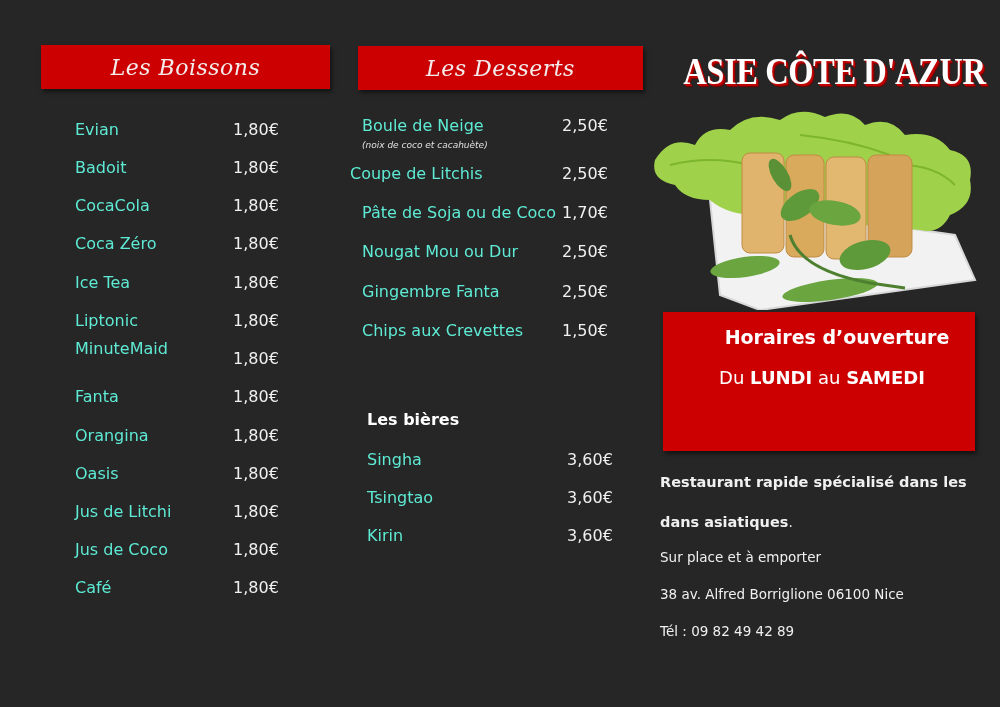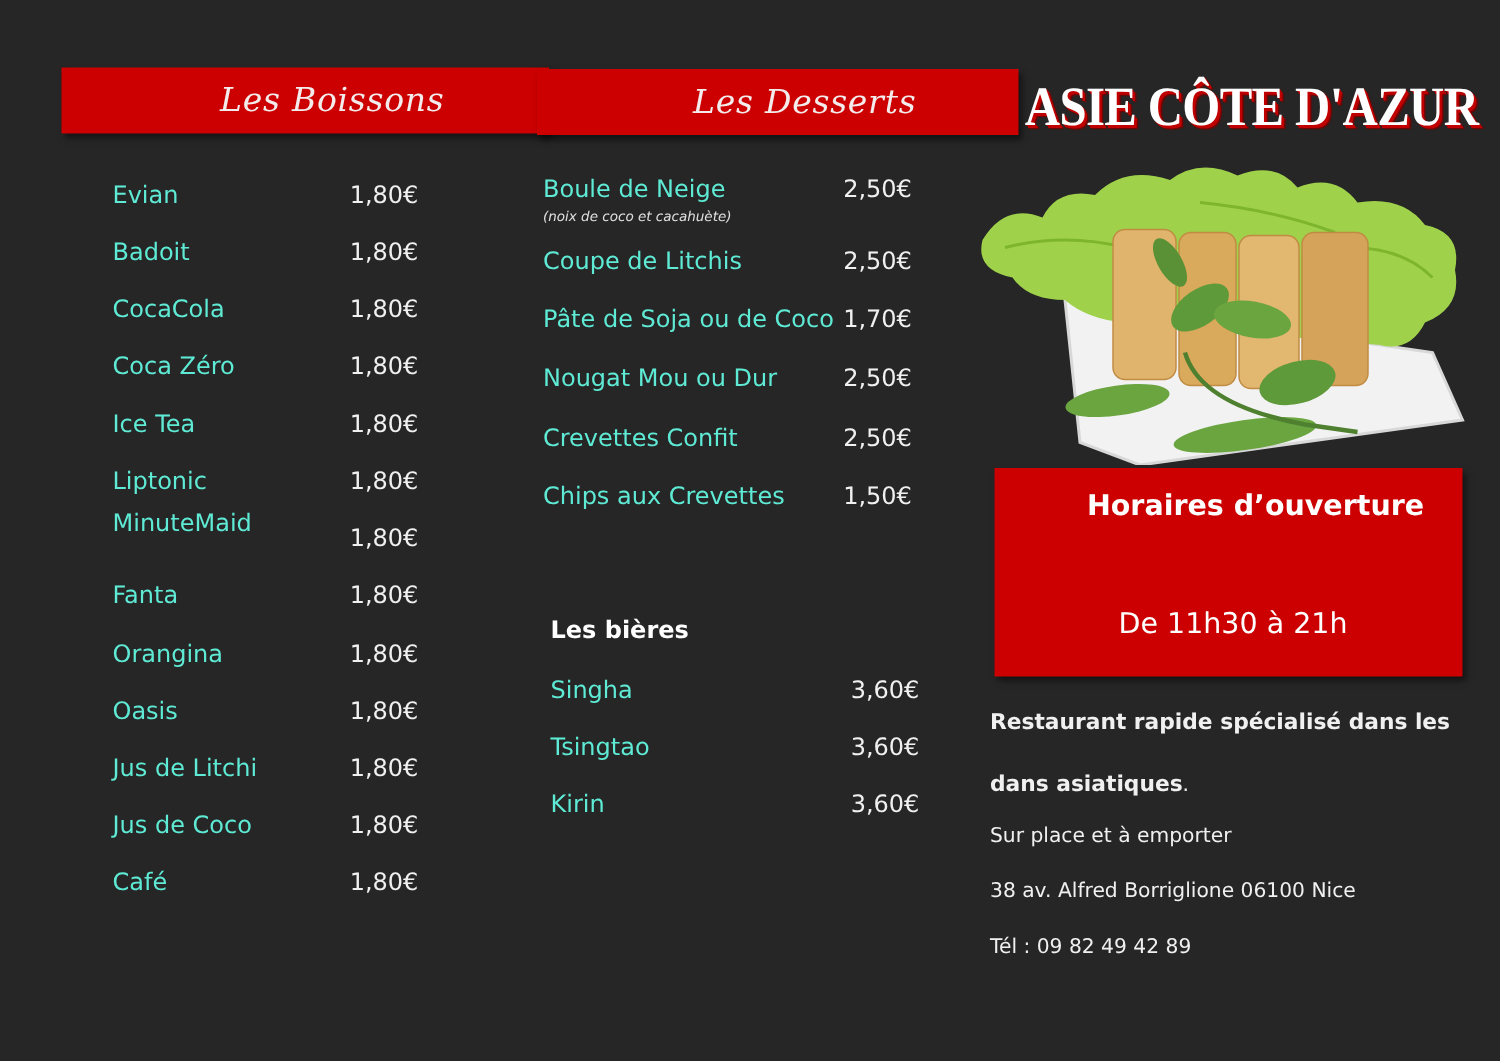--- a/index.html
+++ b/index.html
@@ -9,21 +9,20 @@
       position: relative; overflow: hidden;
       font-family: "DejaVu Sans", "Liberation Sans", sans-serif;
       color: #f2f2f2;
     }
     .section-header {
       position: absolute;
       background: #cc0000;
       height: 44px;
       display: flex; align-items: center; justify-content: center;
       box-shadow: 2px 3px 4px rgba(0,0,0,0.5);
-      padding-left: 36px;
     }
     .section-header span {
       font-family: "DejaVu Serif", "Liberation Serif", serif;
       font-style: italic;
       font-size: 22px;
       color: #f4ecec;
       letter-spacing: 0.5px;
     }
     #hdr-boissons { left: 41px; top: 45px; width: 289px; }
     #hdr-desserts { left: 358px; top: 46px; width: 285px; }
@@ -129,30 +128,30 @@
 
   <div class="row" style="left:75px;top:578px">Café</div>
   <div class="price" style="left:226px;width:60px;top:578px">1,80€</div>
 </div>
 
 <div>
   <div class="row" style="left:362px;top:116px">Boule de Neige</div>
   <div class="note" style="left:362px;top:140px">(noix de coco et cacahuète)</div>
   <div class="price" style="left:555px;width:60px;top:116px">2,50€</div>
 
-  <div class="row" style="left:362px;top:164px">Coupe de Litchis</div>
+  <div class="row" style="left:350px;top:164px">Coupe de Litchis</div>
   <div class="price" style="left:555px;width:60px;top:164px">2,50€</div>
 
   <div class="row" style="left:362px;top:203px">Pâte de Soja ou de Coco</div>
   <div class="price" style="left:555px;width:60px;top:203px">1,70€</div>
 
   <div class="row" style="left:362px;top:242px">Nougat Mou ou Dur</div>
   <div class="price" style="left:555px;width:60px;top:242px">2,50€</div>
 
-  <div class="row" style="left:362px;top:282px">Crevettes Confit</div>
+  <div class="row" style="left:362px;top:282px">Gingembre Fanta</div>
   <div class="price" style="left:555px;width:60px;top:282px">2,50€</div>
 
   <div class="row" style="left:362px;top:321px">Chips aux Crevettes</div>
   <div class="price" style="left:555px;width:60px;top:321px">1,50€</div>
 </div>
 
 <div>
   <div class="subhead" style="left:367px;top:410px">Les bières</div>
 
   <div class="row" style="left:367px;top:450px">Singha</div>
@@ -188,20 +187,20 @@
     <ellipse cx="130" cy="70" rx="18" ry="8" fill="#5a9136" transform="rotate(60 130 70)"></ellipse>
     <ellipse cx="95" cy="162" rx="35" ry="10" fill="#6aa540" transform="rotate(-8 95 162)"></ellipse>
     <ellipse cx="215" cy="150" rx="26" ry="14" fill="#5f9a3a" transform="rotate(-15 215 150)"></ellipse>
     <ellipse cx="180" cy="185" rx="48" ry="10" fill="#6aa540" transform="rotate(-8 180 185)"></ellipse>
     <path d="M140,130 Q150,165 220,178 L255,183" stroke="#4e8030" stroke-width="3" fill="none"></path>
   </svg>
 </div>
 
 <div class="hours-box">
   <div class="hours-title">Horaires d’ouverture</div>
-  <div class="hours-time">De 11h30 à 21h</div>
+  <div class="hours-days"><span>Du </span><b>LUNDI</b><span> au </span><b>SAMEDI</b></div>
 </div>
 
 <div class="info info-bold" style="top:474px">Restaurant rapide spécialisé dans les</div>
 <div class="info" style="top:512px"><span class="info-bold">dans asiatiques</span><span class="info-reg">.</span></div>
 <div class="info info-reg" style="top:549px">Sur place et à emporter</div>
 <div class="info info-reg" style="top:586px">38 av. Alfred Borriglione 06100 Nice</div>
 <div class="info info-reg" style="top:623px">Tél : 09 82 49 42 89</div>
 
 </body></html>

